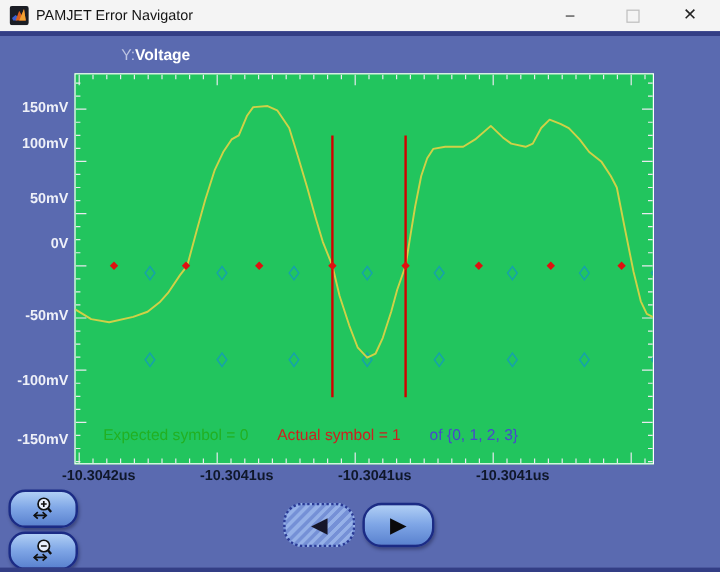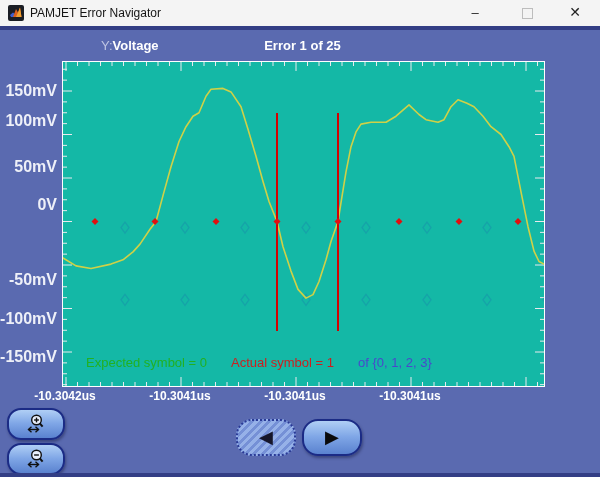--- a/index.html
+++ b/index.html
@@ -19,25 +19,25 @@
   .bottom-strip{position:absolute;bottom:0;left:0;right:0;height:4px;background:#333e85;}
 
   
   .hdr{position:absolute;top:38px;font-size:13px;font-weight:bold;color:#ffffff;white-space:nowrap;}
   .hdr .pfx{font-weight:normal;color:#bdc4e2;}
   .hdr-y{left:65px;margin-left:36px;}
   .hdr-err{left:62px;width:481px;text-align:center;}
   .hdr-x{left:62px;width:481px;text-align:center;margin-top:35px;}
 
   
-  .plot{position:absolute;left:62px;top:61px;width:481px;height:324px;background:#14b8a6;border:1px solid #ffffff;}
+  .plot{position:absolute;left:62px;top:61px;width:481px;height:324px;background:#22c55e;border:1px solid #ffffff;}
   .plot svg{position:absolute;left:0;top:0;}
 
-  .ylabel{position:absolute;left:0;width:57px;text-align:right;font-size:16px;font-weight:bold;color:#eef0f8;}
-  .xlabel{position:absolute;top:389px;width:96px;text-align:center;font-size:12px;font-weight:bold;color:#ffffff;}
+  .ylabel{position:absolute;left:0;width:57px;text-align:right;font-size:12px;font-weight:bold;color:#eef0f8;}
+  .xlabel{position:absolute;top:389px;width:96px;text-align:right;font-size:12px;font-weight:bold;color:#0f172a;}
 
   
   .pill{position:absolute;display:flex;align-items:center;justify-content:center;
         background:linear-gradient(180deg,#b0cff5 0%,#7fa6e6 48%,#5a82cf 100%);
         border:2px solid #1b2b85;border-radius:16px;box-shadow:1px 2px 3px rgba(0,0,30,.35);cursor:pointer;}
   .zoom-btn{left:7px;width:54px;height:28px;border-radius:14px;}
   .zoom-in{top:408px;}
   .zoom-out{top:443px;}
   .nav-btn{width:56px;height:33px;}
   .nav-prev{left:236px;top:419px;
@@ -60,30 +60,29 @@
       <polygon points="8,12 10,7.5 12,2.5 13.5,12" fill="#f0a030"></polygon>
     </svg>
     <span class="title-text">PAMJET Error Navigator</span>
     <span class="ctrl ctrl-min">–</span>
     <span class="ctrl ctrl-max"><span class="max-box"></span></span>
     <span class="ctrl ctrl-close">✕</span>
   </div>
   <div class="tb-sep"></div>
 
   <div class="hdr hdr-y"><span class="pfx">Y:</span><span>Voltage</span></div>
-  <div class="hdr hdr-err">Error 1 of 25</div>
   <div class="hdr hdr-x"><span class="pfx">X:</span><span>Time</span></div>
 
   <div class="ylabel" style="top:82px">150mV</div>
   <div class="ylabel" style="top:112px">100mV</div>
   <div class="ylabel" style="top:158px">50mV</div>
   <div class="ylabel" style="top:196px">0V</div>
-  <div class="ylabel" style="top:271px">-50mV</div>
+  <div class="ylabel" style="top:256px">-50mV</div>
   <div class="ylabel" style="top:310px">-100mV</div>
-  <div class="ylabel" style="top:348px">-150mV</div>
+  <div class="ylabel" style="top:359px">-150mV</div>
 
   <div class="plot">
     <svg id="plot-svg" width="481" height="324" viewBox="0 0 481 324">
       <g id="plot-shapes">
           <line x1="3" y1="0" x2="3" y2="9" stroke="#e9e9ef" stroke-width="1"></line>
           <line x1="3" y1="324" x2="3" y2="315" stroke="#e9e9ef" stroke-width="1"></line>
           <line x1="14.5" y1="0" x2="14.5" y2="4" stroke="#e9e9ef" stroke-width="1"></line>
           <line x1="14.5" y1="324" x2="14.5" y2="320" stroke="#e9e9ef" stroke-width="1"></line>
           <line x1="26" y1="0" x2="26" y2="4" stroke="#e9e9ef" stroke-width="1"></line>
           <line x1="26" y1="324" x2="26" y2="320" stroke="#e9e9ef" stroke-width="1"></line>

